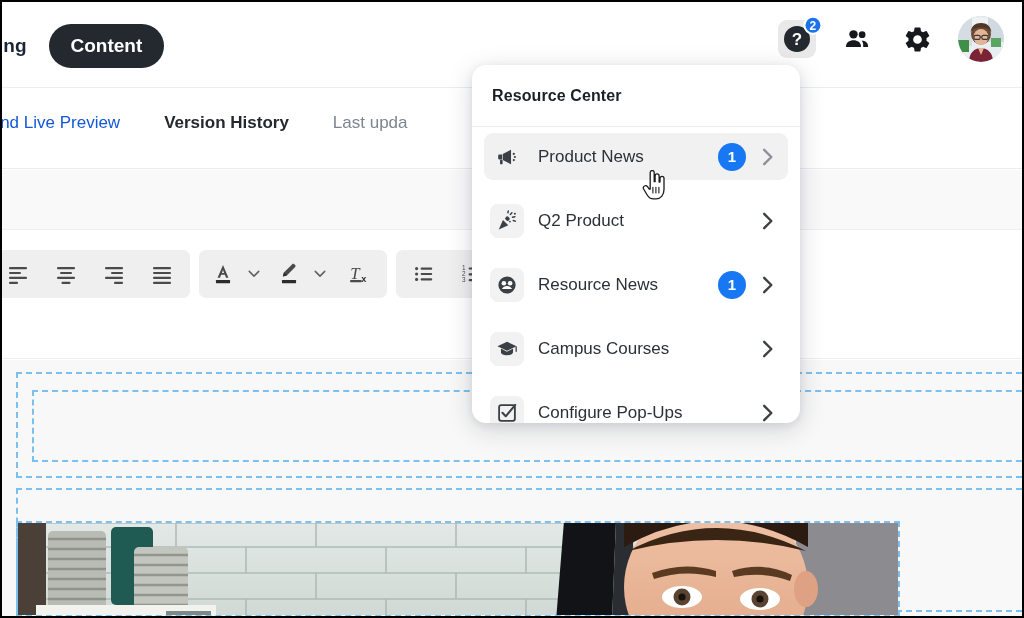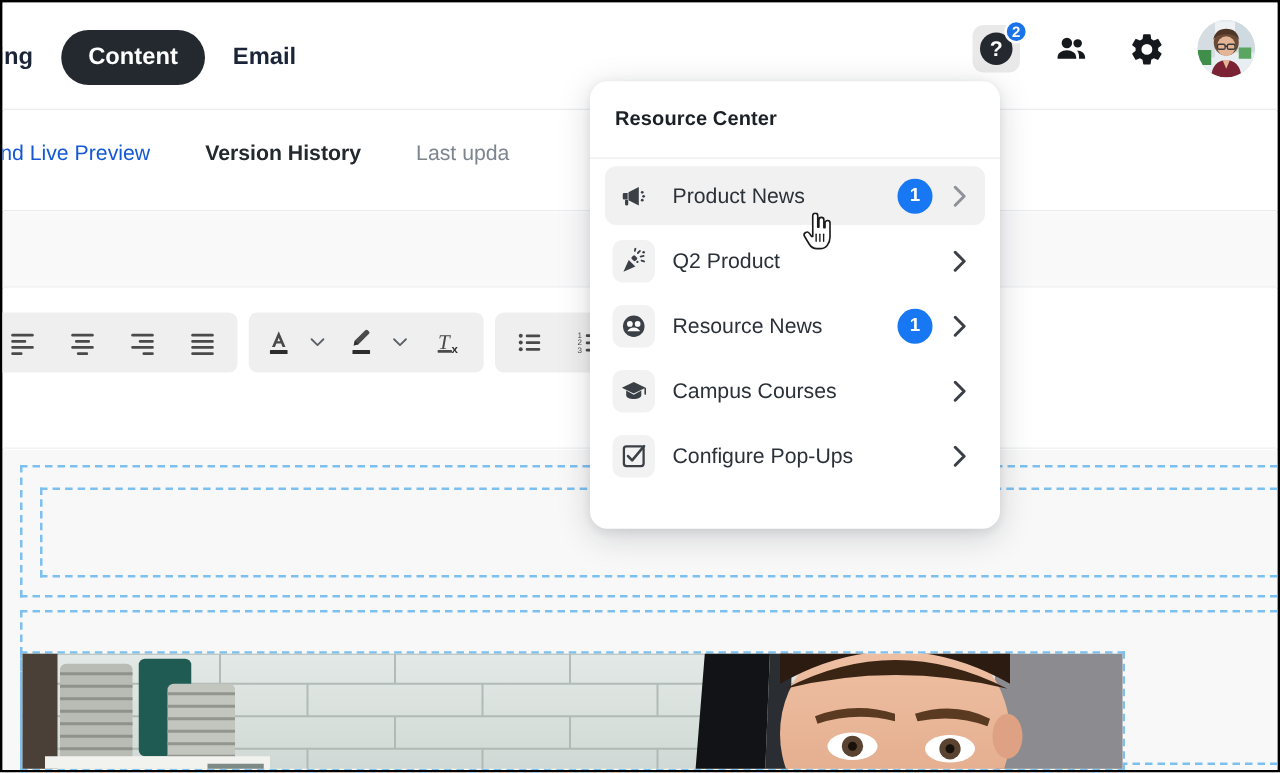--- a/index.html
+++ b/index.html
@@ -244,21 +244,21 @@
   }
   .panel-list { padding: 6px 12px 12px 12px; }
 
   .rc-item {
     display: flex;
     align-items: center;
     height: 47px;
     border-radius: 9px;
     padding: 0 8px 0 6px;
     cursor: pointer;
-    margin-bottom: 5px;
+    margin-bottom: 17px;
   }
   .rc-item.hovered { background: #f1f1f1; }
 
   .rc-icon {
     width: 34px; height: 34px;
     border-radius: 8px;
     background: #f2f2f2;
     display: flex;
     align-items: center;
     justify-content: center;
@@ -305,21 +305,20 @@
 </head>
 <body>
 
 <div id="screen">
 
   <div id="topnav">
 
     <div class="nav-tabs">
       <div class="nav-tab">ing</div>
       <div class="nav-tab active">Content</div>
-      <div class="nav-tab">Email</div>
     </div>
 
     <div class="nav-right">
 
       <div class="icon-btn help-active">
         <div class="help-circle">?</div>
         <div class="badge corner">2</div>
       </div>
 
       <div class="icon-btn">

